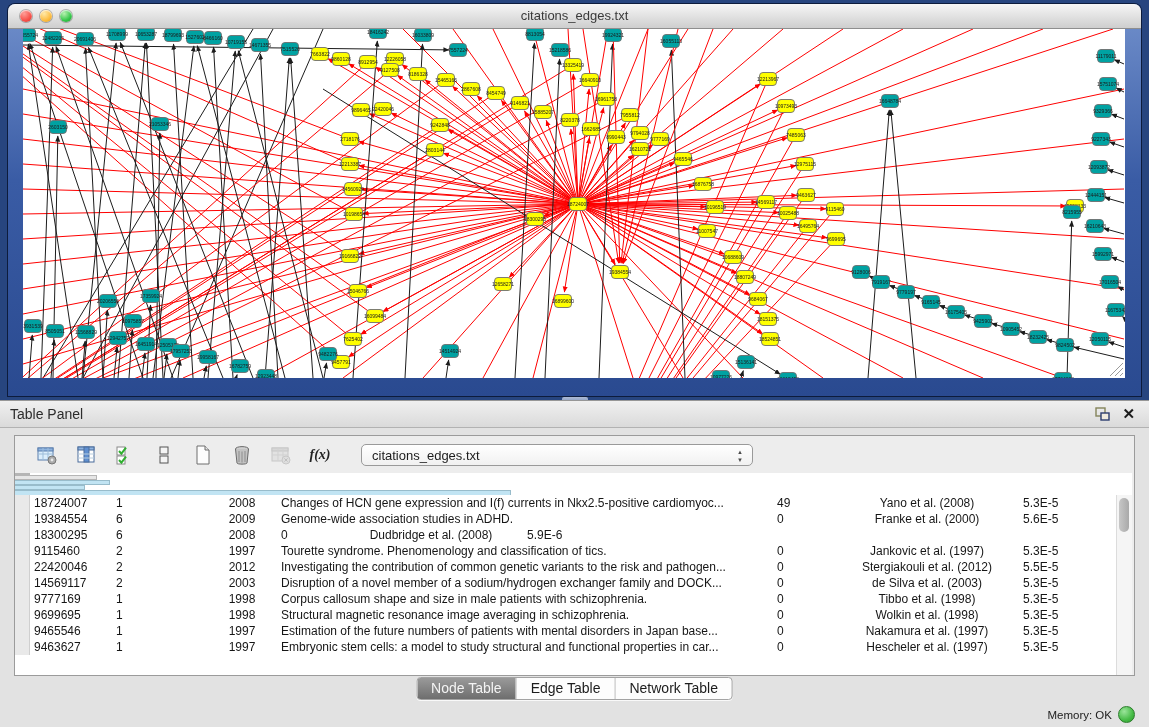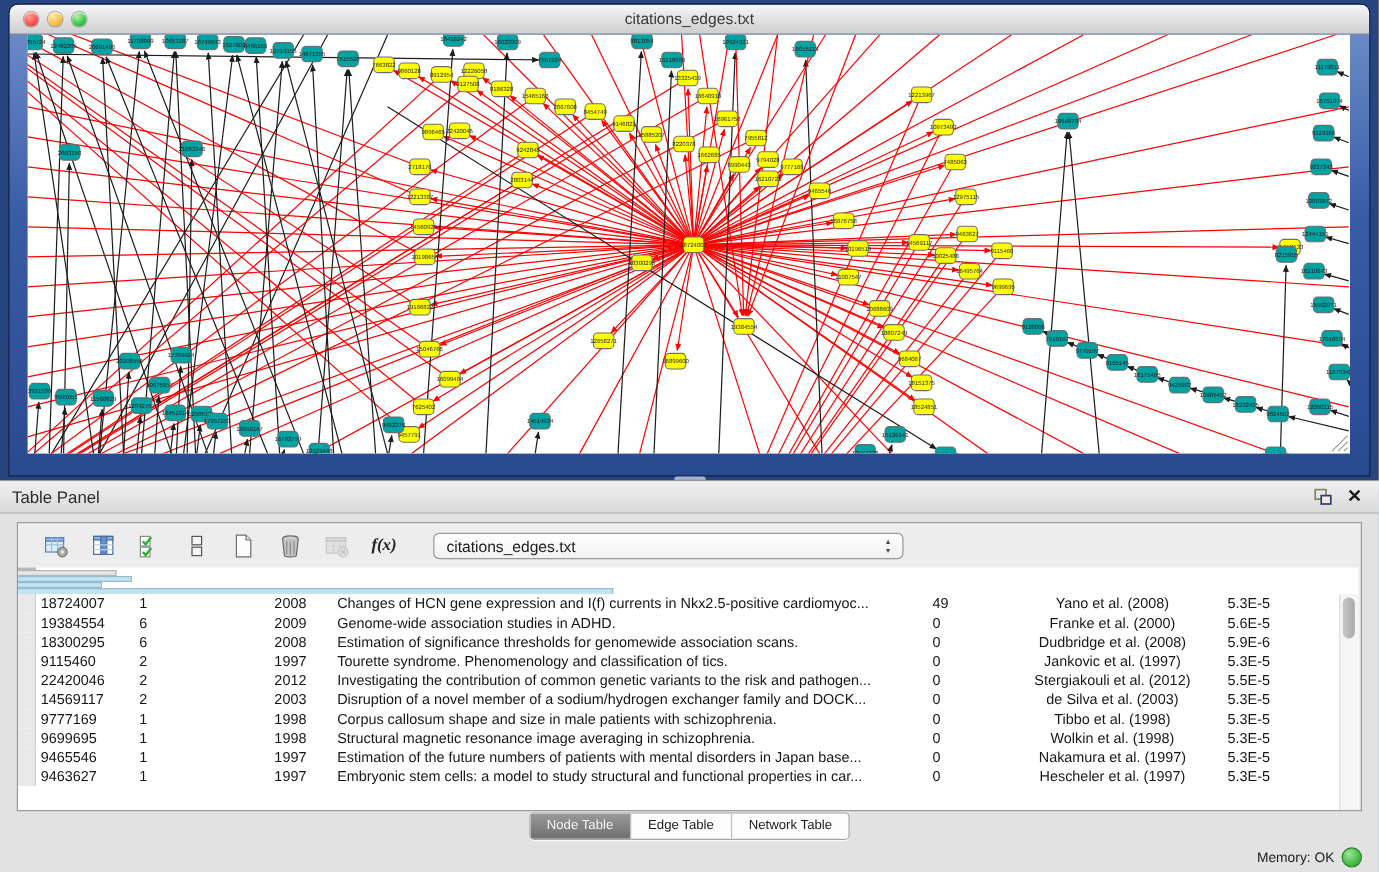--- a/index.html
+++ b/index.html
@@ -61,21 +61,21 @@
   .w5{width:62px;} .w6{width:184px;} .w7{width:90px;}
   .ctr{text-align:center;}
 
   #vscroll{position:absolute;right:0;top:22px;bottom:0;width:15px;background:#f5f5f5;border-left:1px solid #dcdcdc;}
   #vthumb{position:absolute;left:2px;top:3px;width:10px;height:34px;border-radius:6px;
           background:linear-gradient(90deg,#c7c7c7,#a9a9a9);cursor:pointer;}
 
   
   #tabs{position:absolute;left:50%;top:276px;transform:translateX(-50%);display:flex;
         height:21px;border:1px solid #a3a3a3;border-radius:4px;overflow:hidden;
-        background:#fdfdfd;font-size:11px;box-shadow:0 1px 0 rgba(255,255,255,.8);}
+        background:#fdfdfd;font-size:14px;box-shadow:0 1px 0 rgba(255,255,255,.8);}
   .seg{padding:0 14px;line-height:21px;color:#1c1c1c;cursor:pointer;border-left:1px solid #bdbdbd;}
   .seg:first-child{border-left:none;}
   .seg.sel{background:linear-gradient(#9a9a9a,#6e6e6e);color:#f4f4f4;}
 
   #statusbar{position:absolute;right:14px;bottom:5px;display:flex;align-items:center;gap:6px;}
   #statusbar .mem{font-size:11.5px;color:#222;}
   #mem-dot{width:15px;height:15px;border-radius:50%;border:1px solid #2a7c2a;
            background:radial-gradient(circle at 35% 30%,#9be59b,#46bb46 60%,#2f9e2f);}
 
   
@@ -913,21 +913,20 @@
             <div class="tc w4">Genome-wide association studies in ADHD.</div>
             <div class="tc w5">0</div>
             <div class="tc w6 ctr">Franke et al. (2000)</div>
             <div class="tc w7">5.6E-5</div>
           </div>
           <div class="trow">
             <div class="tc gutter w0"></div>
             <div class="tc w1">18300295</div>
             <div class="tc w2">6</div>
             <div class="tc w3 ctr">2008</div>
-            <div class="tc w4">Estimation of significance thresholds for genomewide association scans.</div>
             <div class="tc w5">0</div>
             <div class="tc w6 ctr">Dudbridge et al. (2008)</div>
             <div class="tc w7">5.9E-6</div>
           </div>
           <div class="trow">
             <div class="tc gutter w0"></div>
             <div class="tc w1">9115460</div>
             <div class="tc w2">2</div>
             <div class="tc w3 ctr">1997</div>
             <div class="tc w4">Tourette syndrome. Phenomenology and classification of tics.</div>

